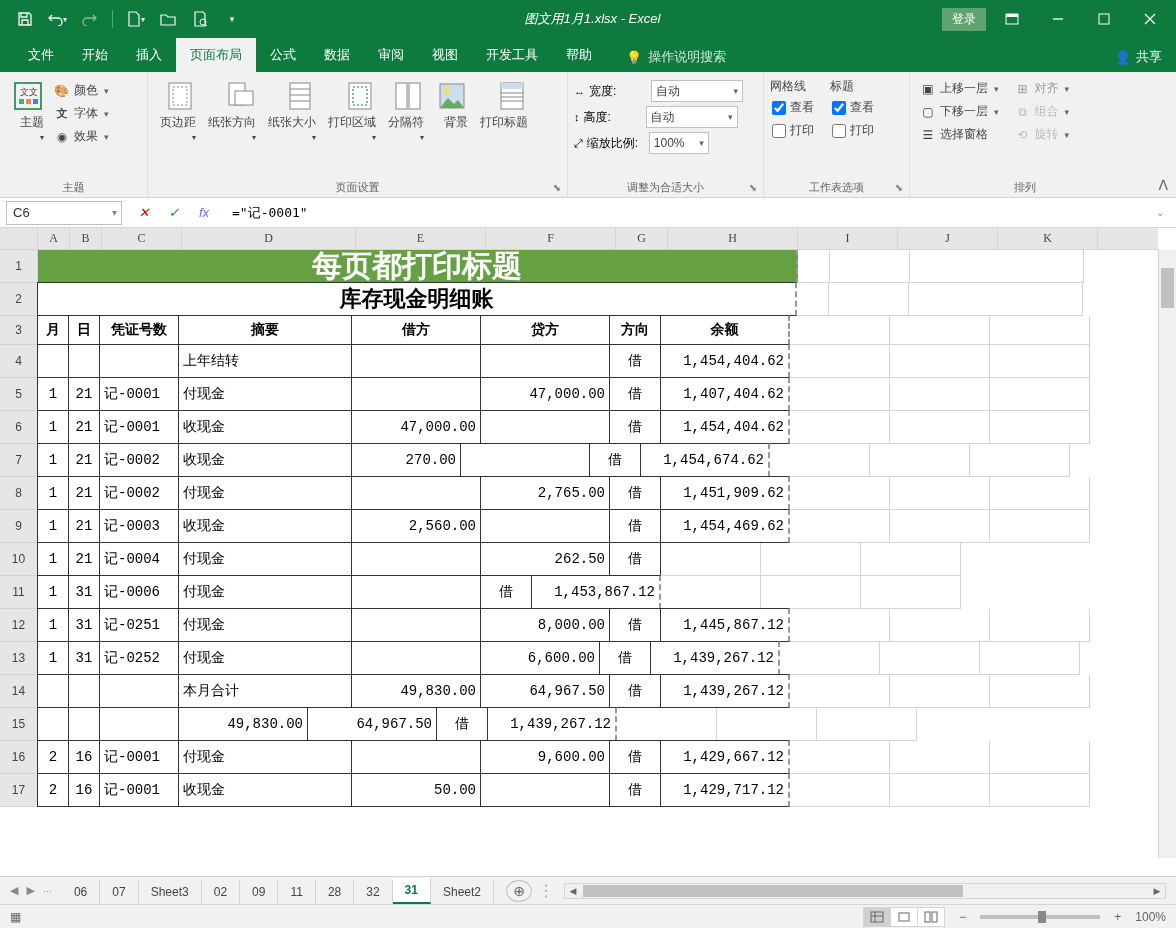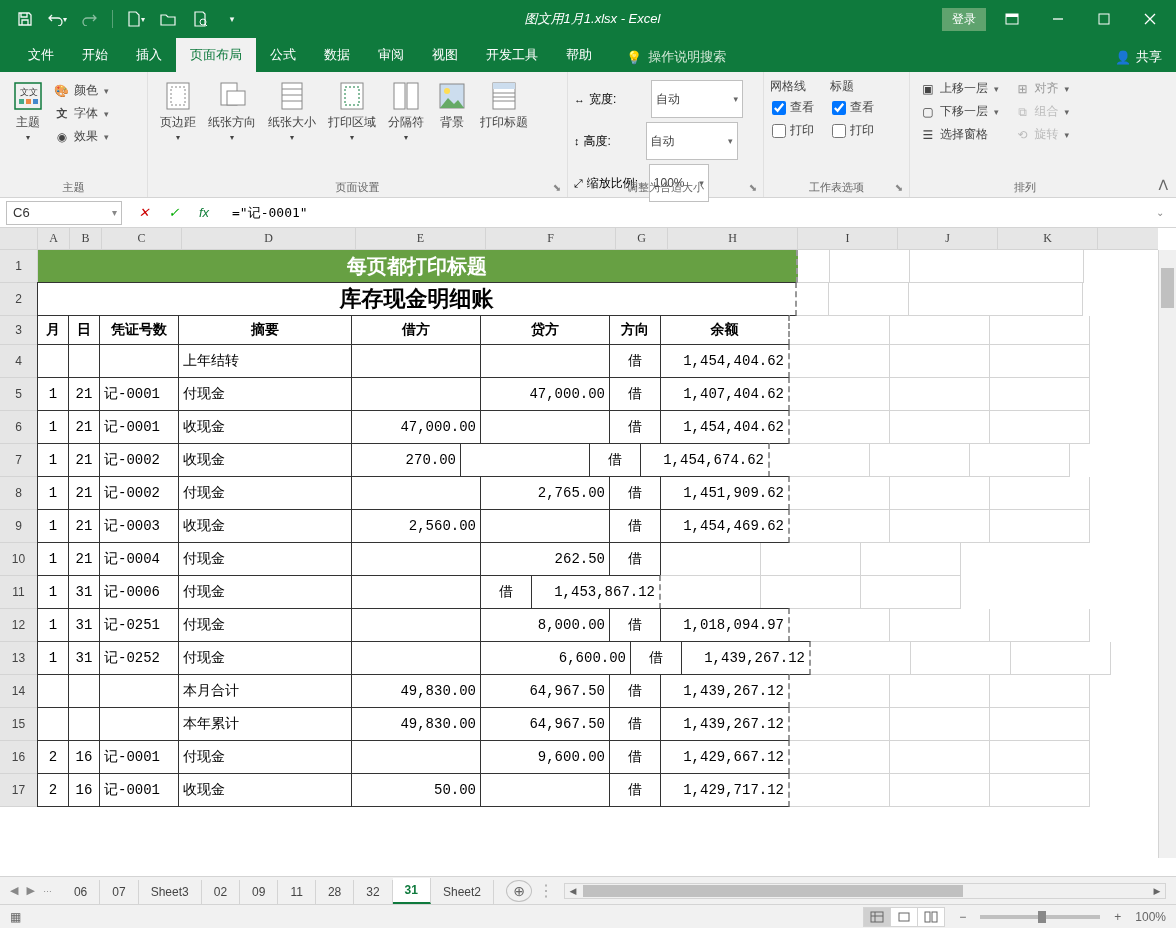--- a/index.html
+++ b/index.html
@@ -20,37 +20,37 @@
 .ribbon-tab { padding: 8px 14px; color: #fff; font-size: 13px; cursor: pointer; }
 .ribbon-tab.active { background: #f1f1f1; color: #0f7a3d; }
 .tell-me { display: flex; align-items: center; color: #d4e9d8; font-size: 13px; margin-left: 10px; gap: 6px; padding: 6px 10px; }
 .share-btn { margin-left: auto; color: #fff; padding: 6px 14px; font-size: 13px; display: flex; align-items: center; gap: 4px; cursor: pointer; }
 
 
 .ribbon { height: 126px; background: #f1f1f1; border-bottom: 1px solid #d4d4d4; display: flex; position: relative; }
 .rgroup { border-right: 1px solid #e0e0e0; padding: 4px 6px 2px; display: flex; flex-direction: column; position: relative; }
 .rgroup-label { position: absolute; bottom: 2px; left: 0; right: 0; text-align: center; font-size: 11px; color: #666; }
 .dlg-launcher { position: absolute; bottom: 3px; right: 3px; width: 14px; height: 14px; font-size: 10px; color: #888; cursor: pointer; display:flex; align-items:center; justify-content:center;}
-.rbtn-big { display: flex; flex-direction: column; align-items: center; justify-content: flex-start; padding: 4px 6px; font-size: 12px; color: #444; cursor: pointer; gap: 2px; }
+.rbtn-big { display: flex; flex-direction: column; align-items: flex-end; justify-content: flex-start; padding: 4px 6px; font-size: 12px; color: #444; cursor: pointer; gap: 2px; }
 .rbtn-big .ico { width: 32px; height: 32px; display: flex; align-items: center; justify-content: center; }
 .rbtn-sm { display: flex; align-items: center; gap: 4px; font-size: 12px; color: #444; padding: 2px 4px; cursor: pointer; white-space: nowrap; }
 .rbtn-sm .ico { width: 16px; height: 16px; display: flex; align-items: center; justify-content: center; }
 .dd-arrow::after { content: "▾"; font-size: 9px; margin-left: 2px; color: #666; }
-.combo { width: 92px; height: 38px; border: 1px solid #c0c0c0; background: #fff; font-size: 12px; padding: 0 18px 0 4px; color: #444; position: relative; display:flex; align-items:center; }
+.combo { width: 92px; height: 22px; border: 1px solid #c0c0c0; background: #fff; font-size: 12px; padding: 0 18px 0 4px; color: #444; position: relative; display:flex; align-items:center; }
 .combo::after { content: "▾"; position: absolute; right: 4px; font-size: 9px; color: #666; }
 .cb { display: flex; align-items: center; gap: 4px; font-size: 12px; color: #444; padding: 2px; }
 .cb input { width: 14px; height: 14px; }
 .ribbon-collapse { position: absolute; right: 8px; bottom: 4px; font-size: 14px; color: #666; cursor: pointer; }
 
 
 .formula-area { height: 30px; border-bottom: 1px solid #d4d4d4; display: flex; align-items: center; background: #fff; }
 .name-box { width: 116px; height: 24px; border: 1px solid #c0c0c0; margin-left: 6px; display: flex; align-items: center; padding: 0 6px; font-size: 13px; color: #333; position: relative; }
 .name-box::after { content: "▾"; position: absolute; right: 4px; color: #888; font-size: 10px; }
 .fb-btns { display: flex; gap: 6px; margin: 0 10px; }
-.fb-btn { width: 24px; height: 22px; display: flex; align-items: center; justify-content: center; color: #15803d; font-size: 13px; font-style: italic; cursor: pointer; }
+.fb-btn { width: 24px; height: 22px; display: flex; align-items: center; justify-content: center; color: #8b5cf6; font-size: 13px; font-style: italic; cursor: pointer; }
 .fb-input { flex: 1; height: 24px; border: none; outline: none; font-size: 13px; padding: 0 6px; font-family: Consolas, monospace; }
 .fb-expand { width: 20px; color: #888; font-size: 10px; cursor: pointer; }
 
 
 .grid-wrap { position: absolute; top: 228px; bottom: 52px; left: 0; right: 18px; overflow: hidden; background: #fff; }
 .col-headers { display: flex; height: 22px; border-bottom: 1px solid #d4d4d4; background: #e6e6e6; font-size: 12px; color: #444; }
 .sel-all { width: 38px; border-right: 1px solid #d4d4d4; }
 .ch { border-right: 1px solid #d4d4d4; display: flex; align-items: center; justify-content: center; font-family: SimSun; }
 .grid-body { position: relative; }
 .grow { display: flex; height: 33px; }
@@ -411,21 +411,21 @@
         <div class="ch" style="width: 52px;">G</div>
         <div class="ch" style="width: 130px;">H</div>
         <div class="ch" style="width: 100px;">I</div>
         <div class="ch" style="width: 100px;">J</div>
         <div class="ch" style="width: 100px;">K</div>
       </div>
   </div>
   <div class="grid-body" id="gbody">
       <div class="grow">
         <div class="rh">1</div>
-        <div class="cell title-row print-dash" style="width: 760px; justify-content: center; background: rgb(103, 160, 67); color: rgb(255, 255, 255); font-size: 20px; font-weight: bold;">每页都打印标题</div>
+        <div class="cell title-row print-dash" style="width: 760px; justify-content: center; background: rgb(103, 160, 67); color: rgb(255, 255, 255); font-size: 30px; font-weight: bold;">每页都打印标题</div>
         <div class="cell" style="width: 32px;"></div>
         <div class="cell" style="width: 80px;"></div>
         <div class="cell" style="width: 174px;"></div>
       </div>
       <div class="grow">
         <div class="rh">2</div>
         <div class="cell data-cell print-dash" style="width: 760px; justify-content: center; font-size: 22px; font-weight: bold;">库存现金明细账</div>
         <div class="cell" style="width: 32px;"></div>
         <div class="cell" style="width: 80px;"></div>
         <div class="cell" style="width: 174px;"></div>
@@ -556,33 +556,33 @@
       </div>
       <div class="grow">
         <div class="rh">12</div>
         <div class="cell data-cell" style="width: 32px; justify-content: center;">1</div>
         <div class="cell data-cell" style="width: 32px; justify-content: center;">31</div>
         <div class="cell data-cell" style="width: 80px; justify-content: flex-start;">记-0251</div>
         <div class="cell data-cell" style="width: 174px; justify-content: flex-start;">付现金</div>
         <div class="cell data-cell" style="width: 130px; justify-content: flex-end;"></div>
         <div class="cell data-cell" style="width: 130px; justify-content: flex-end;">8,000.00</div>
         <div class="cell data-cell" style="width: 52px; justify-content: center;">借</div>
-        <div class="cell data-cell print-dash" style="width: 130px; justify-content: flex-end;">1,018,094.97</div>
+        <div class="cell data-cell print-dash" style="width: 130px; justify-content: flex-end;">1,445,867.12</div>
         <div class="cell" style="width: 100px;"></div>
         <div class="cell" style="width: 100px;"></div>
         <div class="cell" style="width: 100px;"></div>
       </div>
       <div class="grow">
         <div class="rh">13</div>
         <div class="cell data-cell" style="width: 32px; justify-content: center;">1</div>
         <div class="cell data-cell" style="width: 32px; justify-content: center;">31</div>
         <div class="cell data-cell" style="width: 80px; justify-content: flex-start;">记-0252</div>
         <div class="cell data-cell" style="width: 174px; justify-content: flex-start;">付现金</div>
         <div class="cell data-cell" style="width: 130px; justify-content: flex-end;"></div>
-        <div class="cell data-cell" style="width: 151px; justify-content: flex-end;">6,600.00</div>
+        <div class="cell data-cell" style="width: 120px; justify-content: flex-end;">6,600.00</div>
         <div class="cell data-cell" style="width: 52px; justify-content: center;">借</div>
         <div class="cell data-cell print-dash" style="width: 130px; justify-content: flex-end;">1,439,267.12</div>
         <div class="cell" style="width: 100px;"></div>
         <div class="cell" style="width: 100px;"></div>
         <div class="cell" style="width: 100px;"></div>
       </div>
       <div class="grow">
         <div class="rh">14</div>
         <div class="cell data-cell" style="width: 32px; justify-content: center;"></div>
         <div class="cell data-cell" style="width: 32px; justify-content: center;"></div>
@@ -594,21 +594,20 @@
         <div class="cell data-cell print-dash" style="width: 130px; justify-content: flex-end;">1,439,267.12</div>
         <div class="cell" style="width: 100px;"></div>
         <div class="cell" style="width: 100px;"></div>
         <div class="cell" style="width: 100px;"></div>
       </div>
       <div class="grow">
         <div class="rh">15</div>
         <div class="cell data-cell" style="width: 32px; justify-content: center;"></div>
         <div class="cell data-cell" style="width: 32px; justify-content: center;"></div>
         <div class="cell data-cell" style="width: 80px; justify-content: flex-start;"></div>
-        <div class="cell data-cell" style="width: 174px; justify-content: flex-start;">本年累计</div>
         <div class="cell data-cell" style="width: 130px; justify-content: flex-end;">49,830.00</div>
         <div class="cell data-cell" style="width: 130px; justify-content: flex-end;">64,967.50</div>
         <div class="cell data-cell" style="width: 52px; justify-content: center;">借</div>
         <div class="cell data-cell print-dash" style="width: 130px; justify-content: flex-end;">1,439,267.12</div>
         <div class="cell" style="width: 100px;"></div>
         <div class="cell" style="width: 100px;"></div>
         <div class="cell" style="width: 100px;"></div>
       </div>
       <div class="grow">
         <div class="rh">16</div>

